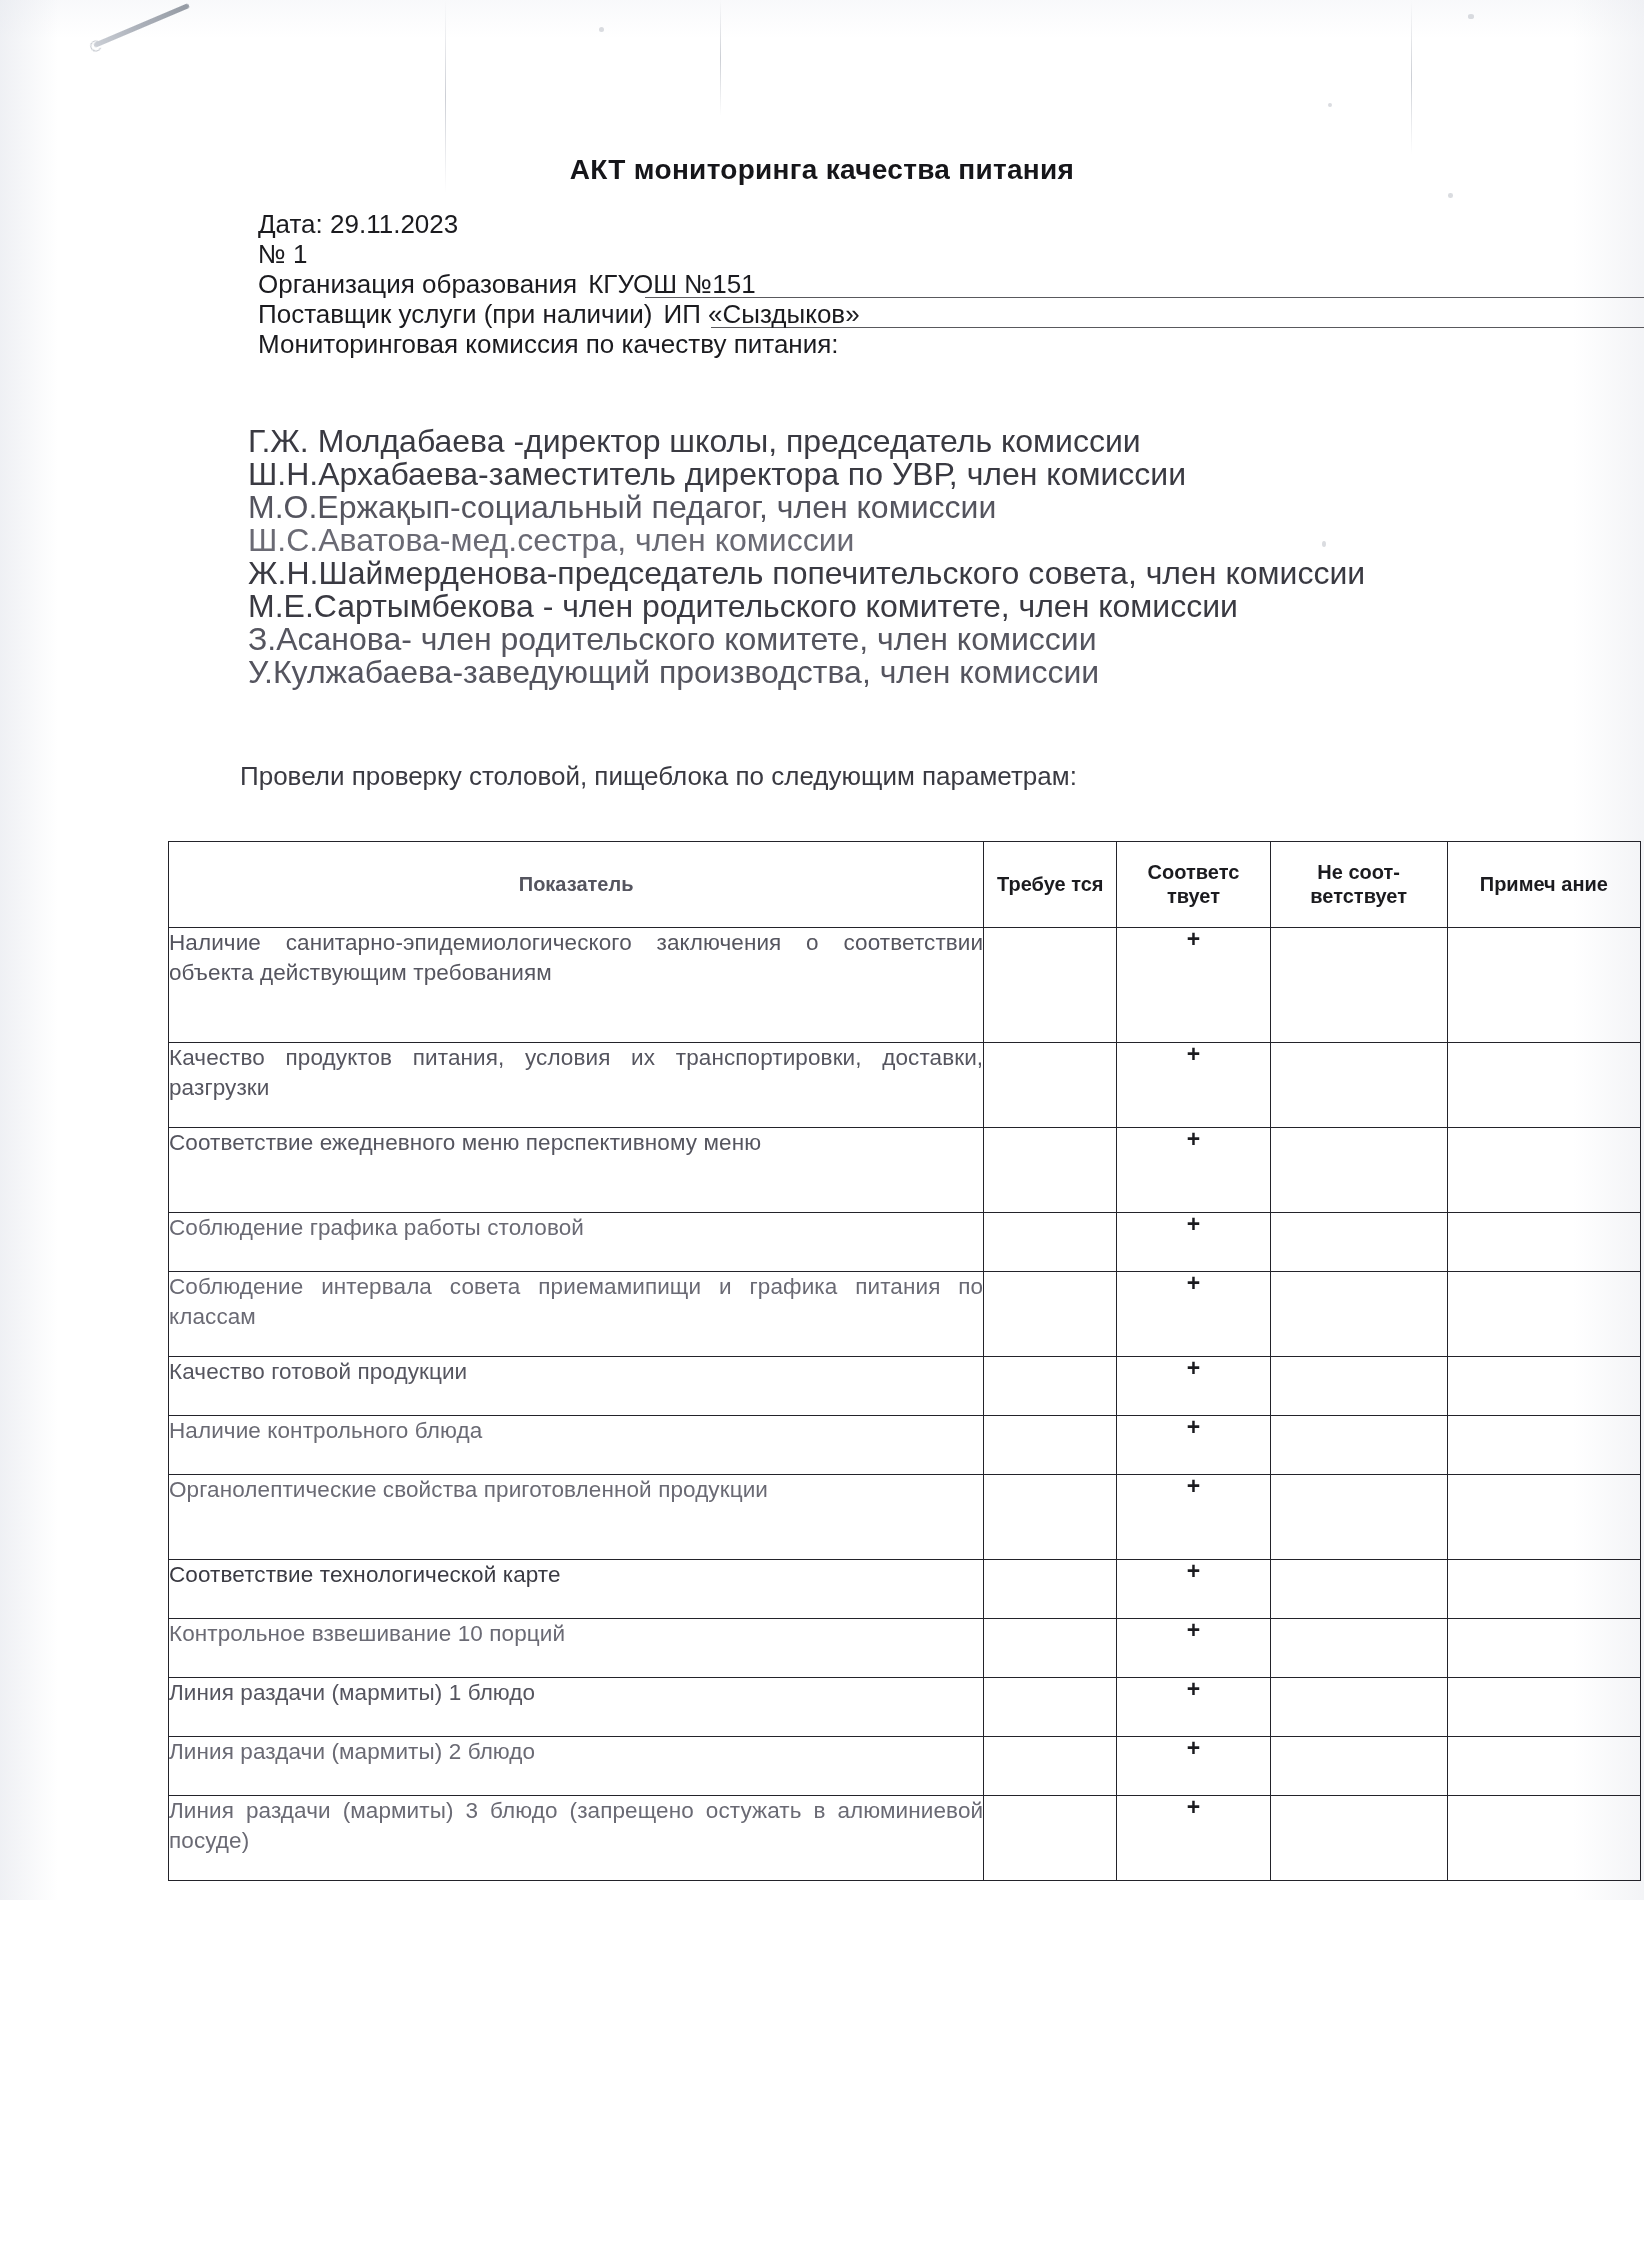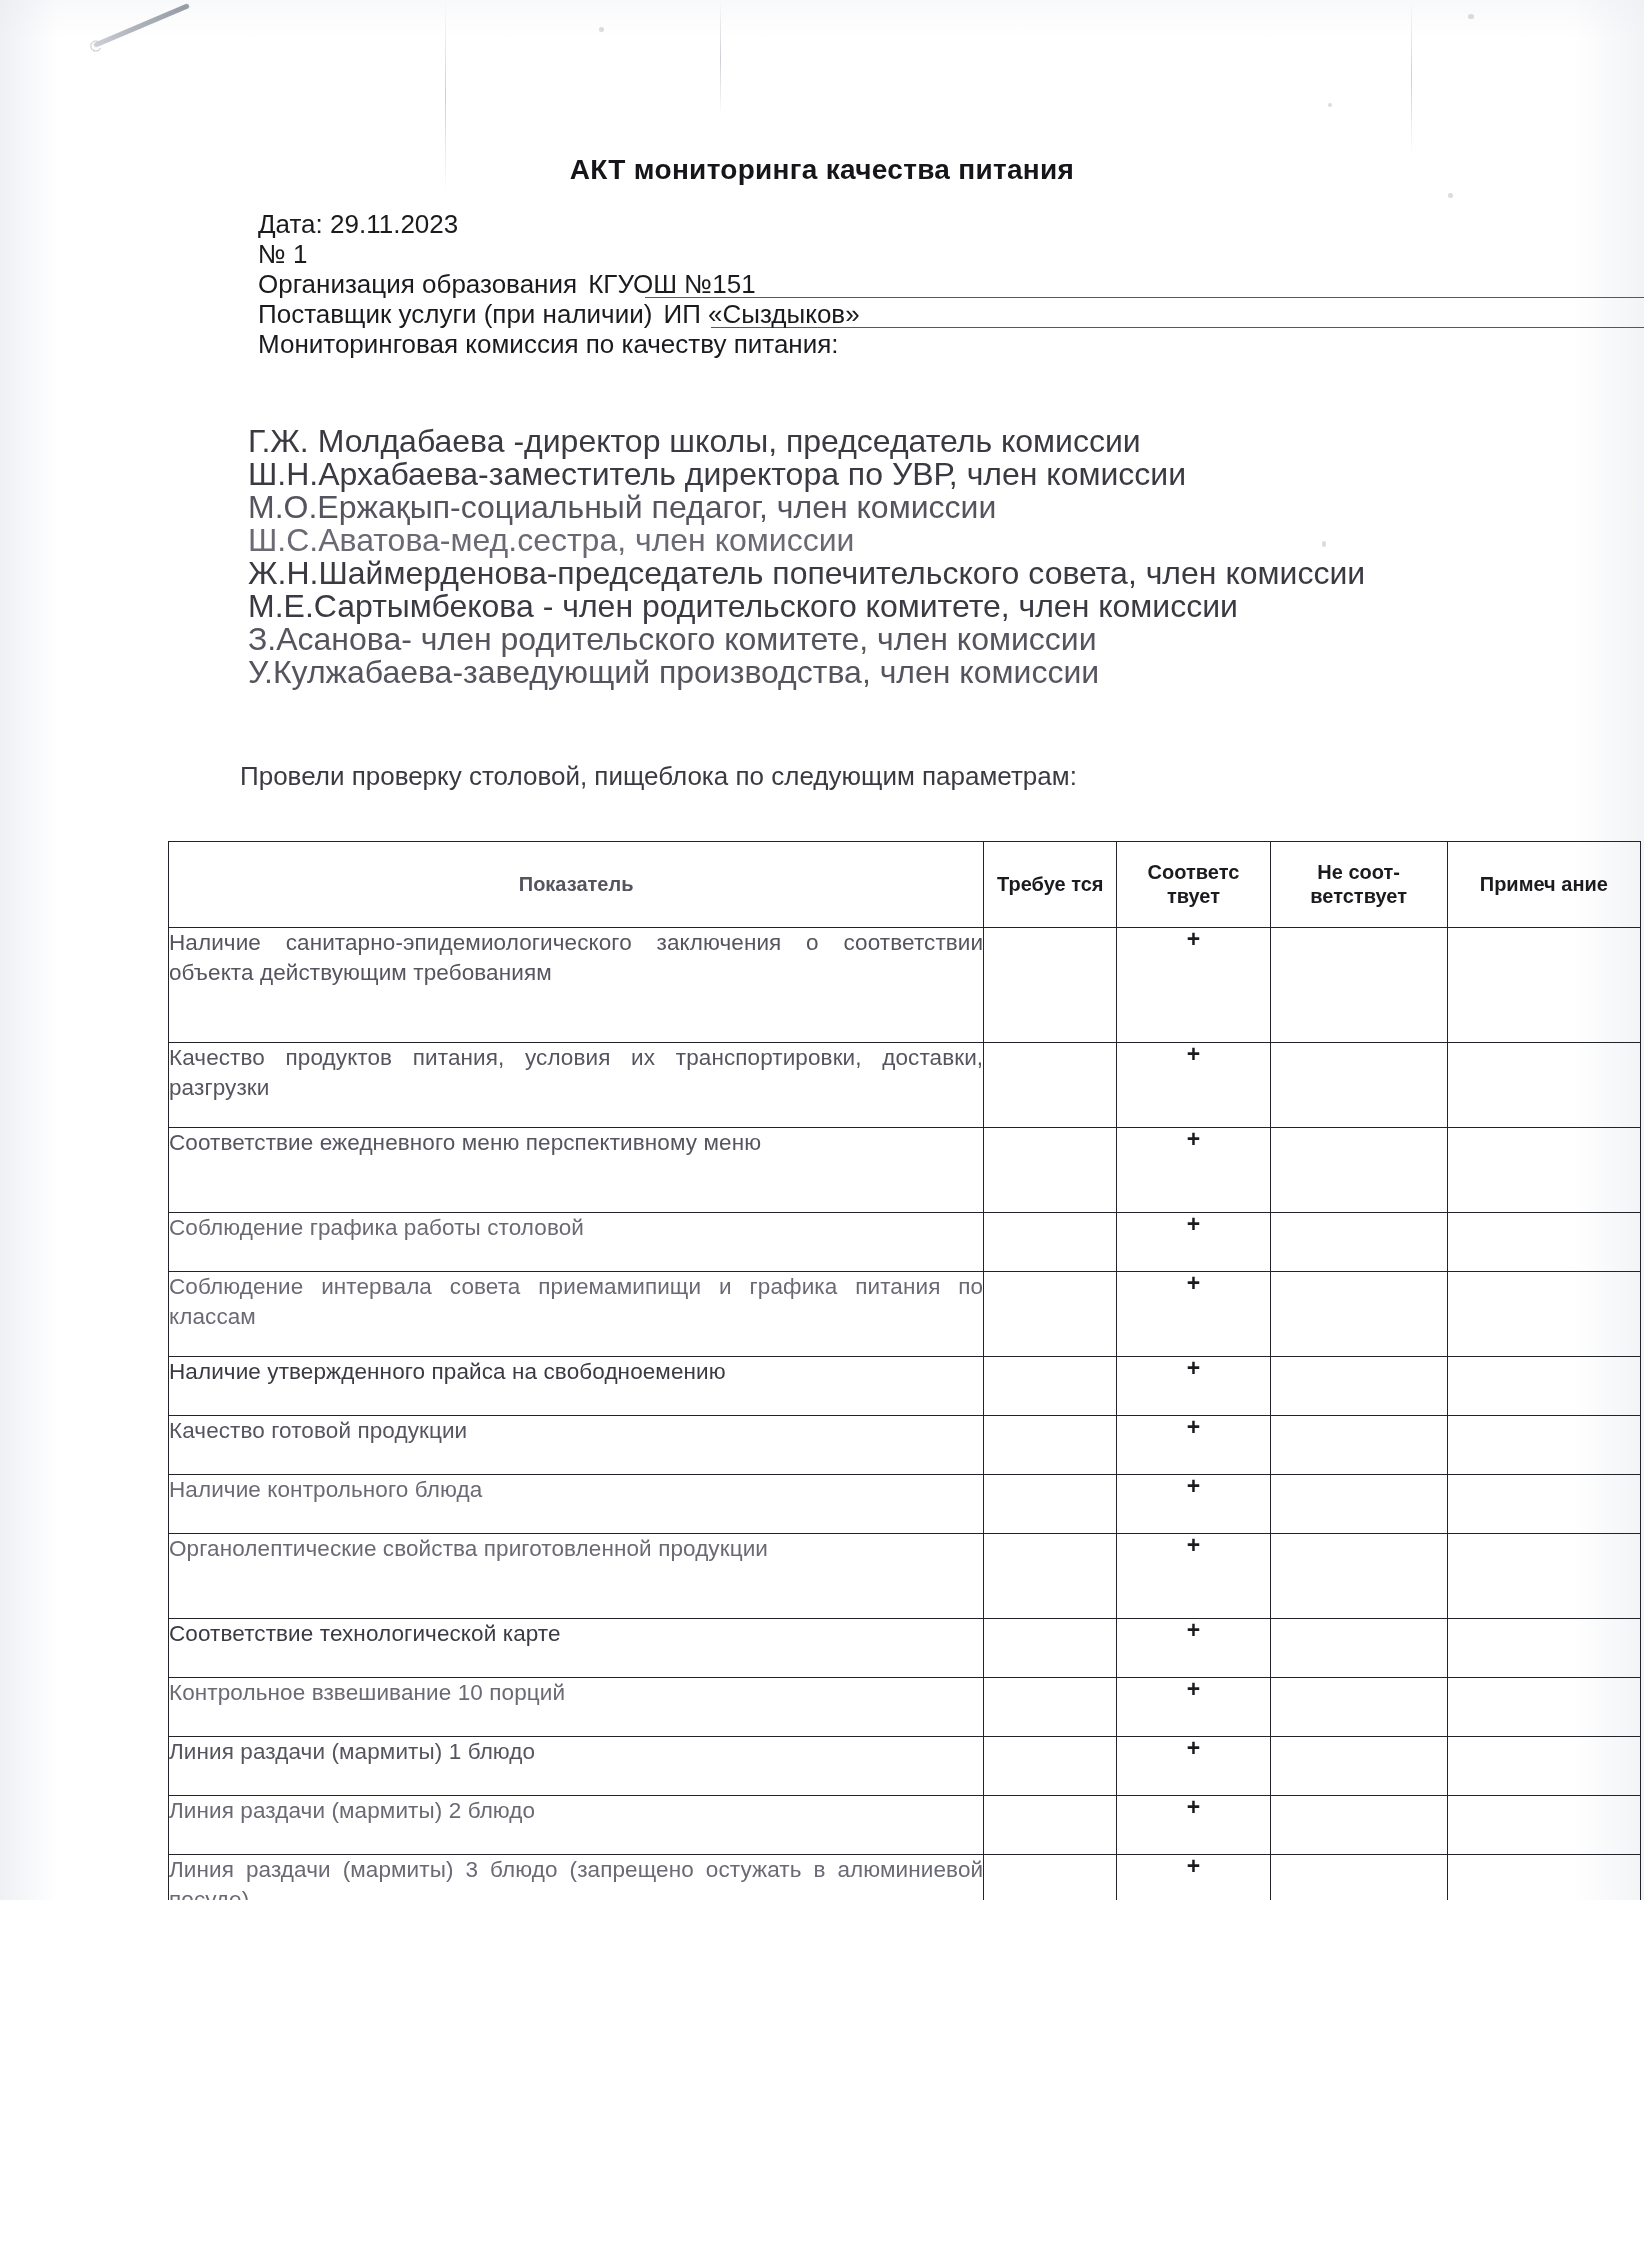--- a/index.html
+++ b/index.html
@@ -287,27 +287,20 @@
         </tr>
 
         <tr class="r-med">
           <td class="ind fade-3">Соблюдение интервала совета приемамипищи и графика питания по классам</td>
           <td class="mark blank"></td>
           <td class="mark">+</td>
           <td class="mark blank"></td>
           <td class="mark blank"></td>
         </tr>
 
-        <tr class="r-short">
-          <td class="ind fade-1">Наличие утвержденного прайса на свободноемению</td>
-          <td class="mark blank"></td>
-          <td class="mark">+</td>
-          <td class="mark blank"></td>
-          <td class="mark blank"></td>
-        </tr>
 
 
         <tr class="r-short">
           <td class="ind fade-2">Качество готовой продукции</td>
           <td class="mark blank"></td>
           <td class="mark">+</td>
           <td class="mark blank"></td>
           <td class="mark blank"></td>
         </tr>
 

